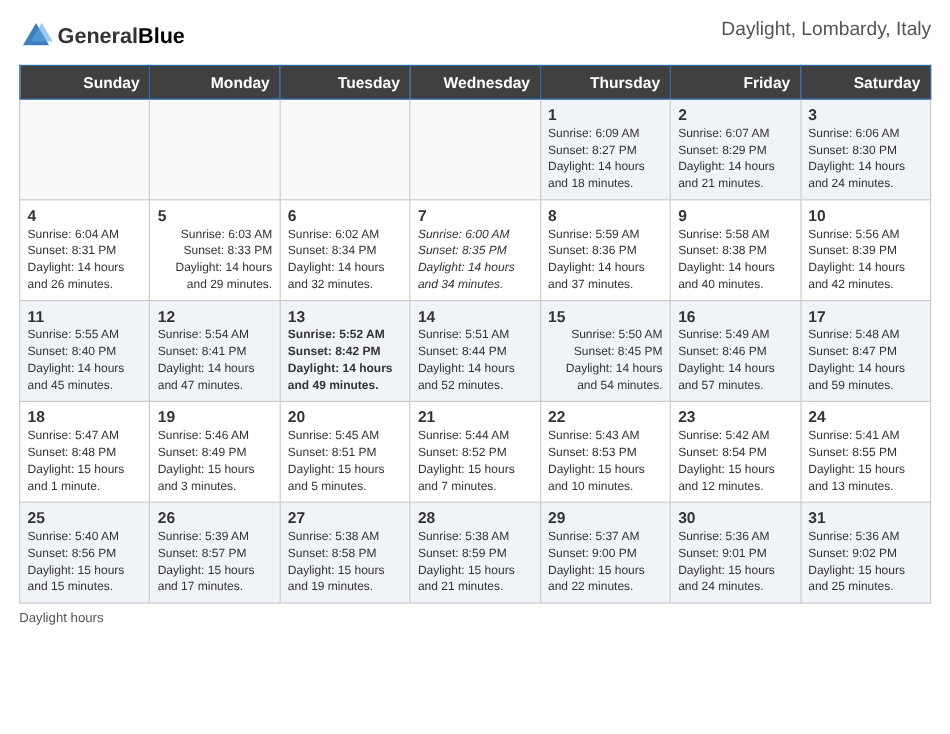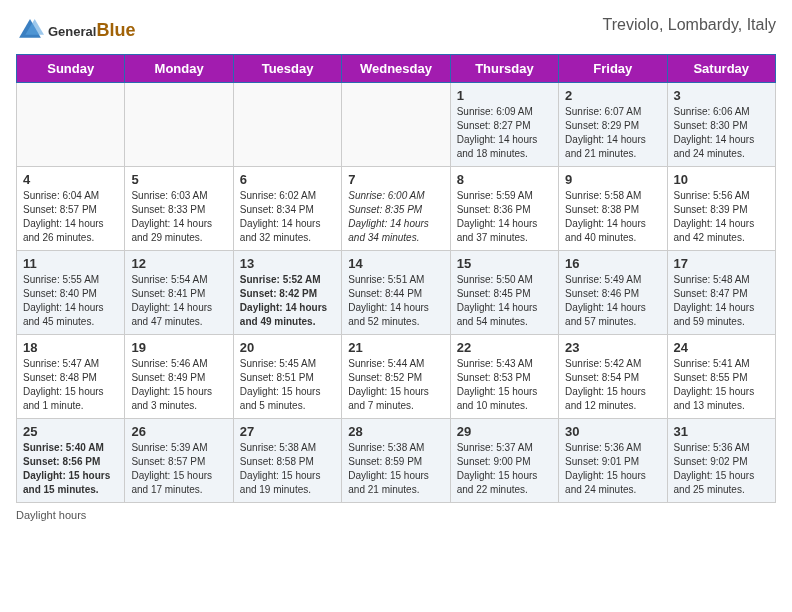--- a/index.html
+++ b/index.html
@@ -36,23 +36,23 @@
     .location {
       font-size: 16px;
       color: #555;
     }
     table {
       width: 100%;
       border-collapse: collapse;
       table-layout: fixed;
     }
     thead tr th {
-      background-color: #a21caf;
+      background-color: #404040;
       color: #fff;
-      text-align: center;
+      text-align: right;
       padding: 6px 8px;
       font-size: 13px;
       font-weight: bold;
       border: 1px solid #2a6ab0;
     }
     tbody tr td {
       vertical-align: top;
       padding: 5px 6px;
       font-size: 10.5px;
       color: #333;
@@ -89,25 +89,25 @@
 <body>
 
 <div class="header">
   <div class="logo">
     <svg class="logo-icon" viewBox="0 0 36 36">
       <rect x="0" y="0" width="36" height="36" fill="white"></rect>
       <polygon points="18,4 32,28 4,28" fill="#3a7fc1"></polygon>
       <polygon points="24,4 36,24 12,24" fill="#5ba3e0" opacity="0.6"></polygon>
     </svg>
     <div>
-      <span style="font-size:13px;font-weight:bold;color:#333;">General</span><span style="font-size:18px;font-weight:bold;color:#a16207;">Blue</span>
+      <span style="font-size:18px;font-weight:bold;color:#333;">General</span><span style="font-size:18px;font-weight:bold;color:#000000;">Blue</span>
     </div>
   </div>
   <div class="title-block">
-    <div class="location">Treviolo, Lombardy, Italy</div>
+    <div class="location">Daylight, Lombardy, Italy</div>
   </div>
 </div>
 
 <table>
   <thead>
     <tr>
     <th>Sunday</th>
         <th>Monday</th>
         <th>Tuesday</th>
         <th>Wednesday</th>
@@ -138,26 +138,26 @@
           <span class="day-num">3</span>
           <div class="day-info" style="white-space: pre-line;">Sunrise: 6:06 AM
 Sunset: 8:30 PM
 Daylight: 14 hours and 24 minutes.</div>
         </td>
       </tr>
       <tr>
         <td>
           <span class="day-num">4</span>
           <div class="day-info" style="white-space: pre-line;">Sunrise: 6:04 AM
-Sunset: 8:57 PM
+Sunset: 8:31 PM
 Daylight: 14 hours and 26 minutes.</div>
         </td>
         <td>
           <span class="day-num">5</span>
-          <div class="day-info" style="white-space: pre-line;">Sunrise: 6:03 AM
+          <div class="day-info" style="white-space: pre-line; text-align: right;">Sunrise: 6:03 AM
 Sunset: 8:33 PM
 Daylight: 14 hours and 29 minutes.</div>
         </td>
         <td>
           <span class="day-num">6</span>
           <div class="day-info" style="white-space: pre-line;">Sunrise: 6:02 AM
 Sunset: 8:34 PM
 Daylight: 14 hours and 32 minutes.</div>
         </td>
         <td>
@@ -205,21 +205,21 @@
 Daylight: 14 hours and 49 minutes.</div>
         </td>
         <td>
           <span class="day-num">14</span>
           <div class="day-info" style="white-space: pre-line;">Sunrise: 5:51 AM
 Sunset: 8:44 PM
 Daylight: 14 hours and 52 minutes.</div>
         </td>
         <td>
           <span class="day-num">15</span>
-          <div class="day-info" style="white-space: pre-line;">Sunrise: 5:50 AM
+          <div class="day-info" style="white-space: pre-line; text-align: right;">Sunrise: 5:50 AM
 Sunset: 8:45 PM
 Daylight: 14 hours and 54 minutes.</div>
         </td>
         <td>
           <span class="day-num">16</span>
           <div class="day-info" style="white-space: pre-line;">Sunrise: 5:49 AM
 Sunset: 8:46 PM
 Daylight: 14 hours and 57 minutes.</div>
         </td>
         <td>
@@ -269,21 +269,21 @@
         <td>
           <span class="day-num">24</span>
           <div class="day-info" style="white-space: pre-line;">Sunrise: 5:41 AM
 Sunset: 8:55 PM
 Daylight: 15 hours and 13 minutes.</div>
         </td>
       </tr>
       <tr>
         <td>
           <span class="day-num">25</span>
-          <div class="day-info" style="white-space: pre-line; font-weight: bold;">Sunrise: 5:40 AM
+          <div class="day-info" style="white-space: pre-line;">Sunrise: 5:40 AM
 Sunset: 8:56 PM
 Daylight: 15 hours and 15 minutes.</div>
         </td>
         <td>
           <span class="day-num">26</span>
           <div class="day-info" style="white-space: pre-line;">Sunrise: 5:39 AM
 Sunset: 8:57 PM
 Daylight: 15 hours and 17 minutes.</div>
         </td>
         <td>

